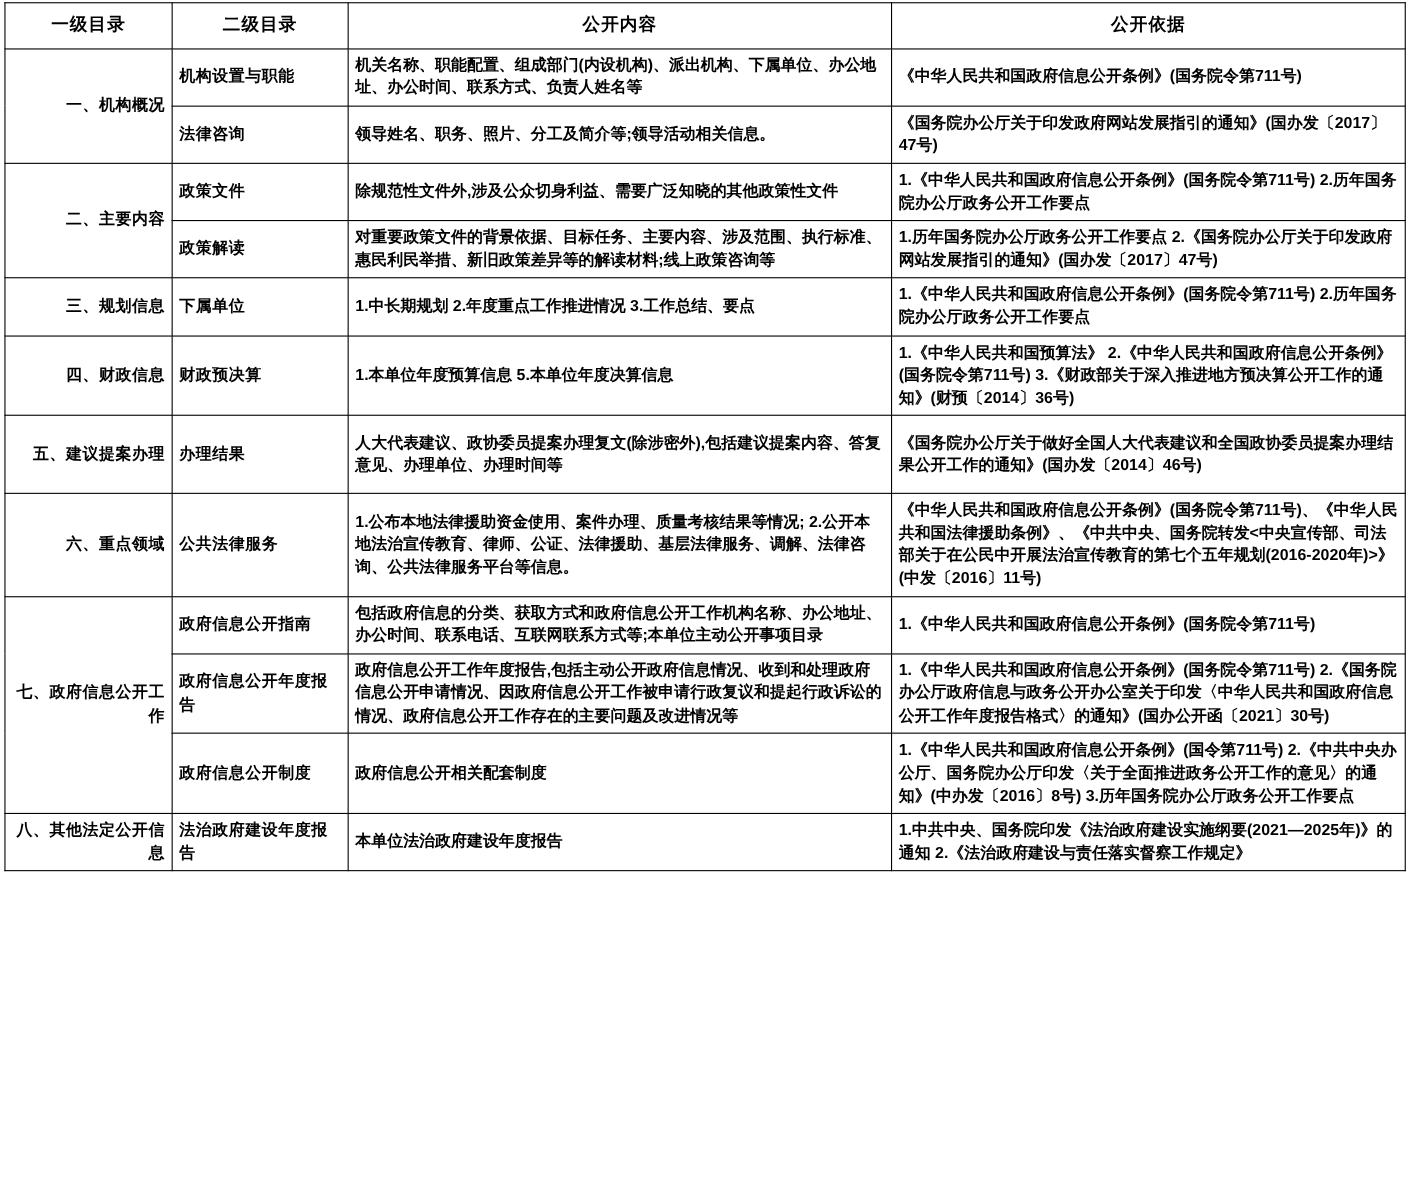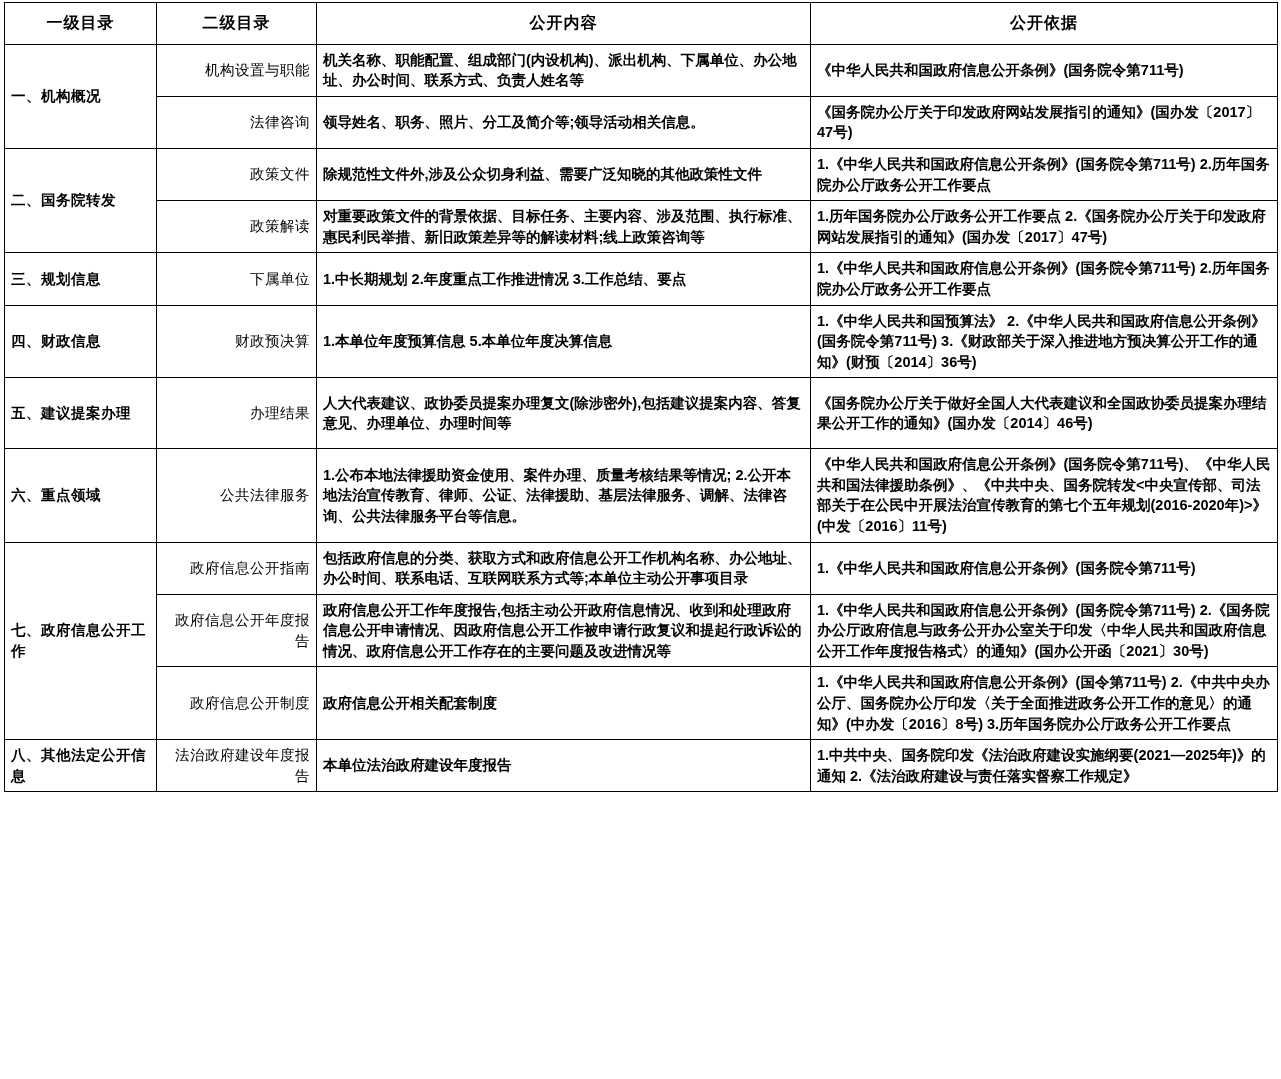--- a/index.html
+++ b/index.html
@@ -37,28 +37,28 @@
     padding: 5px 6px;
   }
   table.catalog thead th {
     text-align: center;
     font-weight: bold;
     font-size: 16px;
     letter-spacing: 1px;
     padding: 9px 4px;
   }
   td.cat1 {
-    text-align: left;
+    text-align: right;
     font-weight: bold;
     font-size: 15px;
     letter-spacing: 0.5px;
   }
   td.cat2 {
-    text-align: right;
-    font-weight: normal;
+    text-align: left;
+    font-weight: bold;
     font-size: 15px;
     letter-spacing: 0.5px;
   }
   td.content, td.basis {
     text-align: left;
     font-weight: bold;
     font-size: 14.5px;
     letter-spacing: 0px;
   }
   td.tall { height: 60px; }
@@ -91,21 +91,21 @@
         <td class="basis">《中华人民共和国政府信息公开条例》(国务院令第711号)</td>
       </tr>
 
       <tr>
         <td class="cat2">法律咨询</td>
         <td class="content">领导姓名、职务、照片、分工及简介等;领导活动相关信息。</td>
         <td class="basis">《国务院办公厅关于印发政府网站发展指引的通知》(国办发〔2017〕47号)</td>
       </tr>
 
       <tr>
-        <td class="cat1" rowspan="2">二、国务院转发</td>
+        <td class="cat1" rowspan="2">二、主要内容</td>
         <td class="cat2">政策文件</td>
         <td class="content">除规范性文件外,涉及公众切身利益、需要广泛知晓的其他政策性文件</td>
         <td class="basis">1.《中华人民共和国政府信息公开条例》(国务院令第711号)
 2.历年国务院办公厅政务公开工作要点</td>
       </tr>
 
       <tr>
         <td class="cat2">政策解读</td>
         <td class="content">对重要政策文件的背景依据、目标任务、主要内容、涉及范围、执行标准、惠民利民举措、新旧政策差异等的解读材料;线上政策咨询等</td>
         <td class="basis">1.历年国务院办公厅政务公开工作要点

